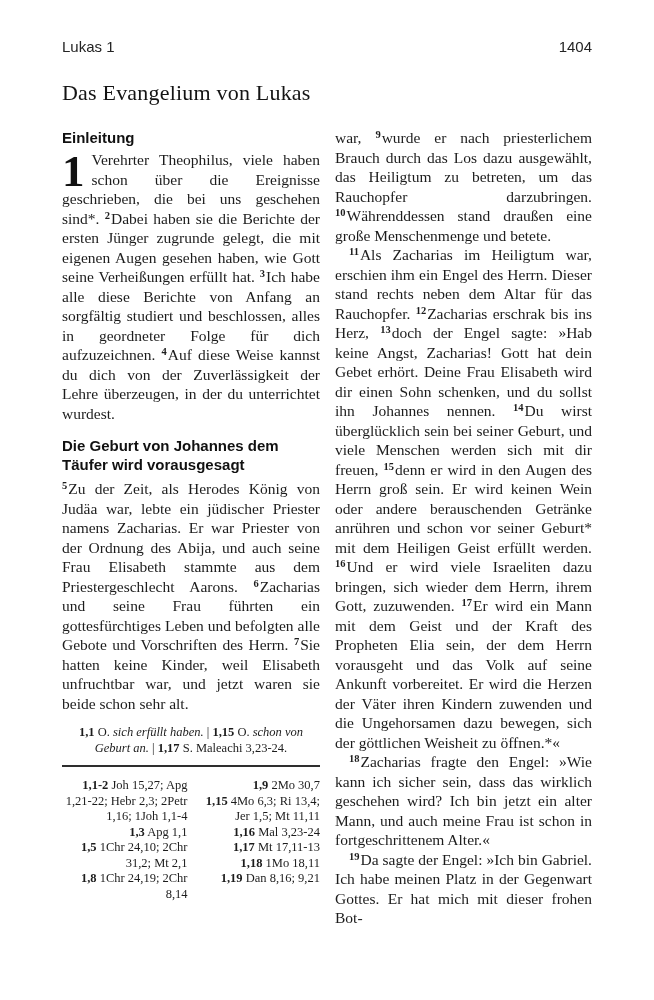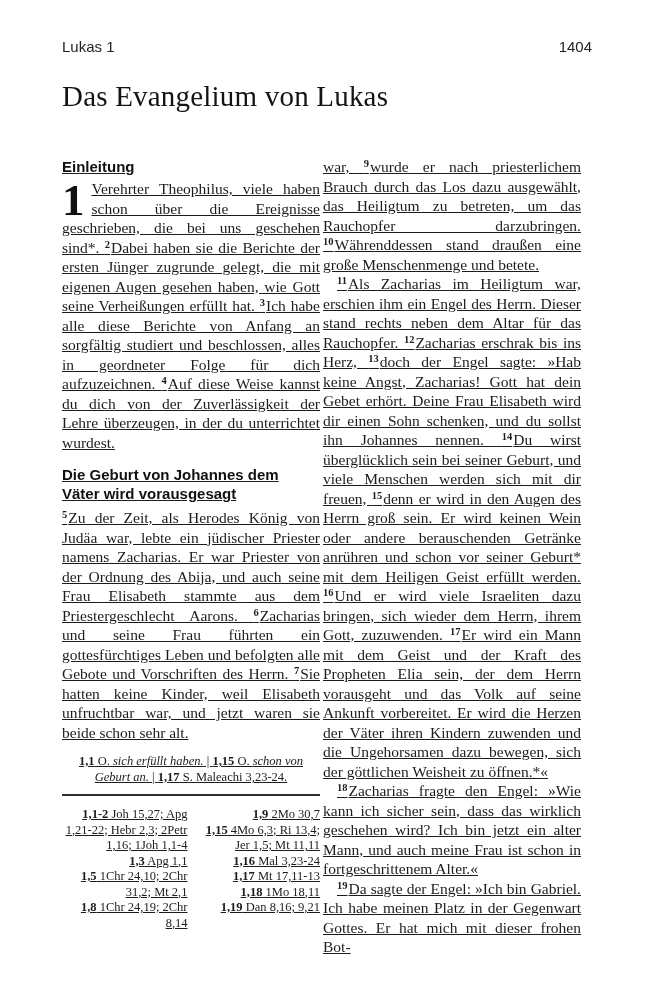--- a/index.html
+++ b/index.html
@@ -15,26 +15,26 @@
   .running-head {
     display:flex; justify-content:space-between; align-items:baseline;
     font-family:"Liberation Sans", sans-serif;
     font-size:15px; color:#242424;
   }
 
   .book-title {
     margin-top:25px;
     font-family:"Liberation Serif", serif;
     font-weight:400;
-    font-size:29px;
+    font-size:22px;
     letter-spacing:0.2px;
     color:#141414;
   }
 
-  .columns { display:flex; gap:3px; margin-top:44px;text-decoration:underline; }
+  .columns { display:flex; gap:15px; margin-top:22px; }
   .col {
     width:258px;
     font-size:15.5px; line-height:19.5px;
     text-align:justify;
     color:#1c1c1c;
   }
 
   .sans-heading {
     font-family:"Liberation Sans", sans-serif;
     font-weight:700; font-size:15px; line-height:19px;
@@ -103,21 +103,21 @@
 
   <div class="columns">
 
     <div class="col">
       <div class="sans-heading heading-intro">Einleitung</div>
 
       <p class="body-p">
         <span class="dropcap">1</span><span>Verehrter Theophilus, viele haben schon über die Ereignisse geschrieben, die bei uns geschehen sind*. <sup class="verse-num">2</sup>Dabei haben sie die Berichte der ersten Jünger zugrunde gelegt, die mit eigenen Augen gesehen haben, wie Gott seine Verheißungen erfüllt hat. <sup class="verse-num">3</sup>Ich habe alle diese Berichte von Anfang an sorgfältig studiert und beschlossen, alles in geordneter Folge für dich aufzuzeichnen. <sup class="verse-num">4</sup>Auf diese Weise kannst du dich von der Zuverlässigkeit der Lehre überzeugen, in der du unterrichtet wurdest.</span>
       </p>
 
-      <div class="sans-heading heading-birth">Die Geburt von Johannes dem Väter wird vorausgesagt</div>
+      <div class="sans-heading heading-birth">Die Geburt von Johannes dem Täufer wird vorausgesagt</div>
 
       <p class="body-p"><sup class="verse-num">5</sup>Zu der Zeit, als Herodes König von Judäa war, lebte ein jüdischer Priester namens Zacharias. Er war Priester von der Ordnung des Abija, und auch seine Frau Elisabeth stammte aus dem Priestergeschlecht Aarons. <sup class="verse-num">6</sup>Zacharias und seine Frau führten ein gottesfürchtiges Leben und befolgten alle Gebote und Vorschriften des Herrn. <sup class="verse-num">7</sup>Sie hatten keine Kinder, weil Elisabeth unfruchtbar war, und jetzt waren sie beide schon sehr alt.</p>
 
 
       <div class="footnotes"><span class="fn-bold">1,1</span> O. <span class="fn-italic">sich erfüllt haben.</span> | <span class="fn-bold">1,15</span> O. <span class="fn-italic">schon von Geburt an.</span> | <span class="fn-bold">1,17</span> S. Maleachi 3,23-24.</div>
 
       <hr class="xref-divider">
 
       <div class="xrefs">
         <div class="xref-col">

